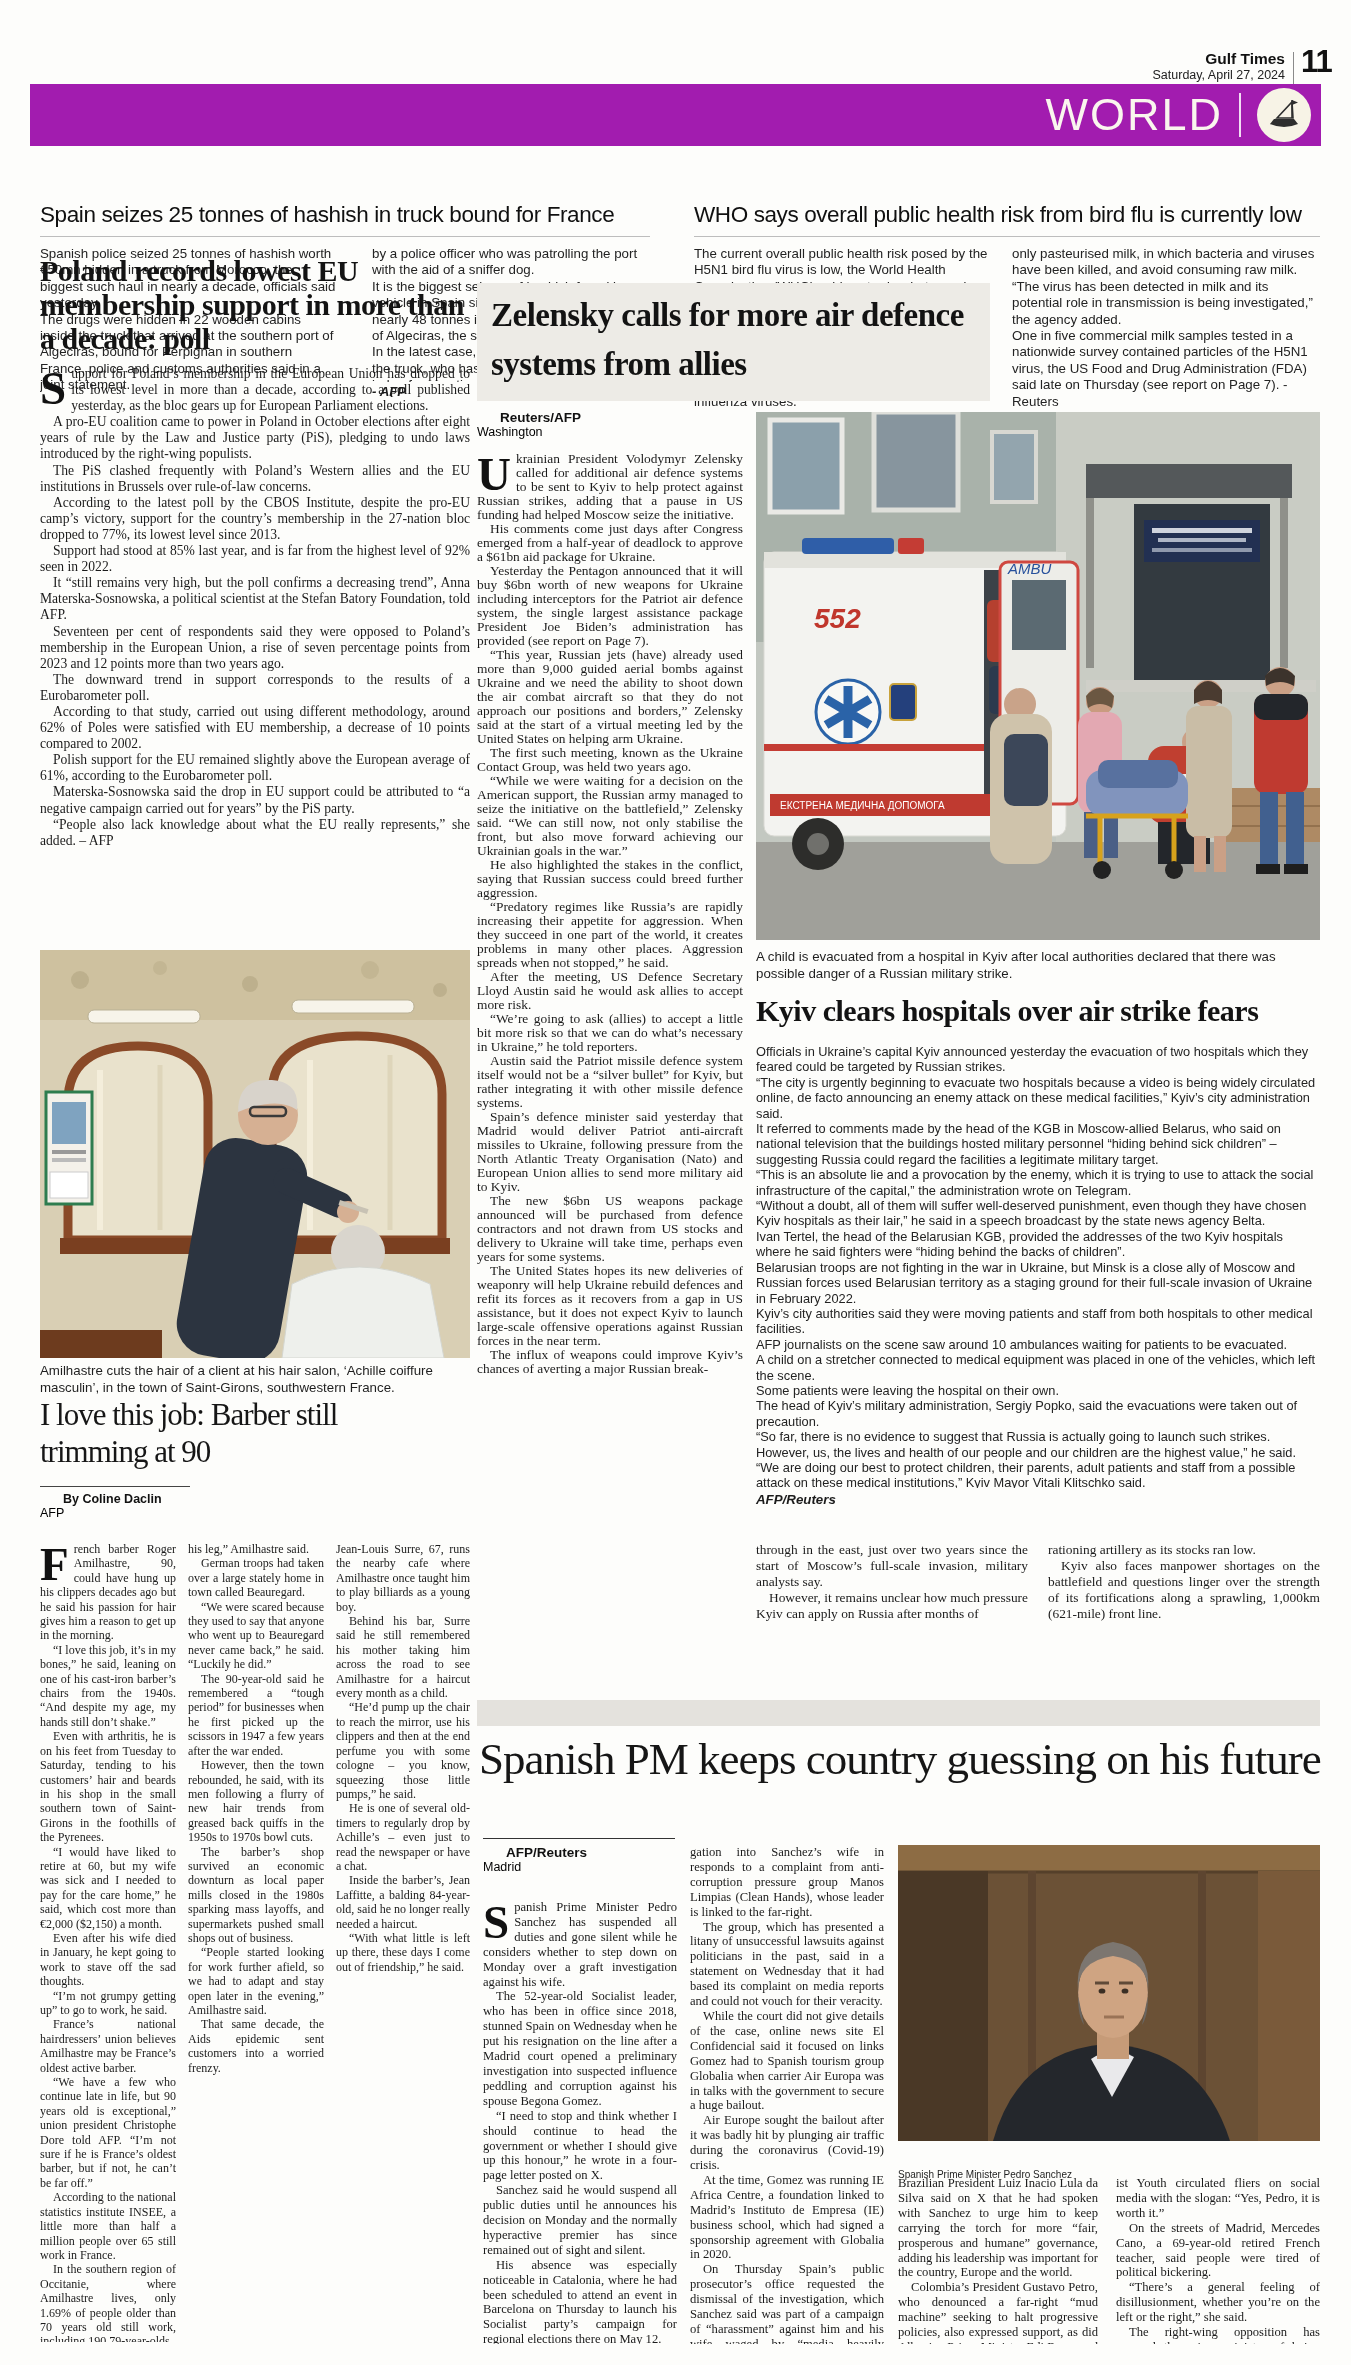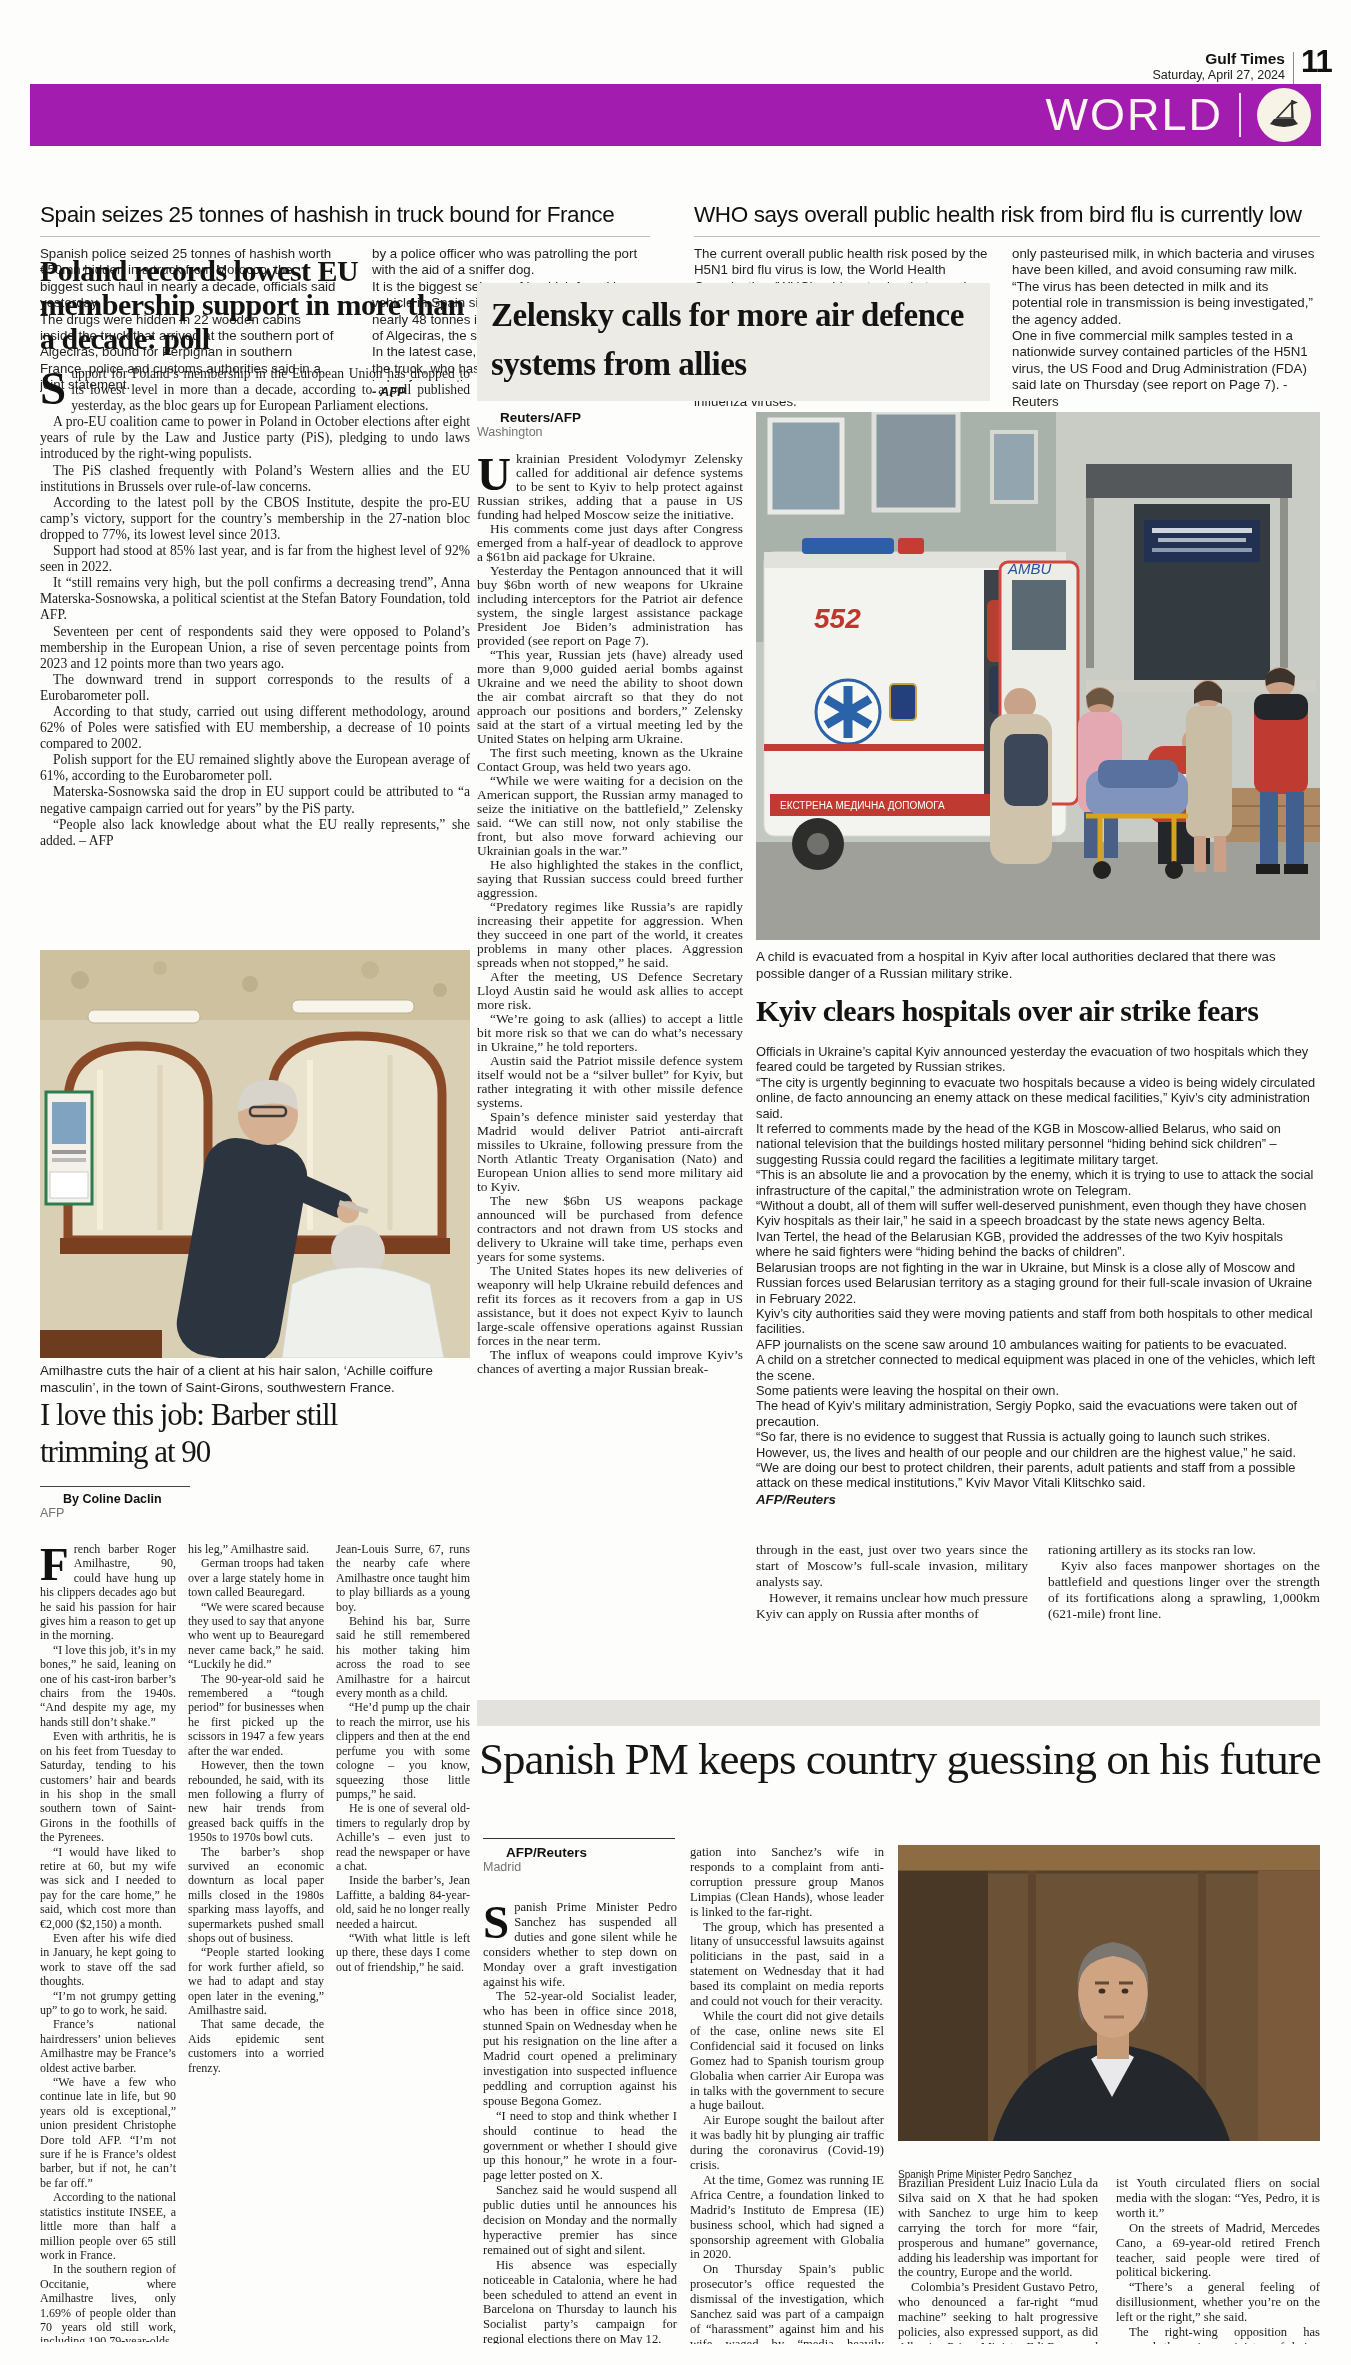--- a/index.html
+++ b/index.html
@@ -27,21 +27,21 @@
   .sans-body p{margin:0;}
   .serif-body{font-family:"Liberation Serif",serif;font-size:13.6px;line-height:16.1px;text-align:justify;color:#1b1b1b;overflow:hidden;}
   .serif-body p{margin:0;text-indent:13px;}
   .serif-body p:first-child{text-indent:0;}
   .small-serif{font-size:12px;line-height:14.4px;}
   .spm-serif{font-size:12.6px;line-height:14.9px;}
   .dropcap p:first-child::first-letter{float:left;font-size:47px;line-height:38px;padding:3px 5px 0 0;
      font-weight:700;font-family:"Liberation Serif",serif;color:#111;}
   .caption{font-size:13.3px;line-height:17px;color:#1f1f1f;}
   .byline-agency{font-weight:700;font-size:13.5px;color:#111;margin-left:23px;}
-  .byline-city{font-size:12.5px;color:#737373;}
+  .byline-city{font-size:12.5px;color:#000000;}
   .credit{font-weight:700;font-style:italic;font-size:13.3px;margin-top:2px;}
   .gray-box{background:#edebe6;}
   .gray-band{background:#e4e2dd;}
   .photo{overflow:hidden;background:#cfcfc9;}
   .photo svg{display:block;}
 </style>
 </head>
 <body>
 
 <div class="page">

